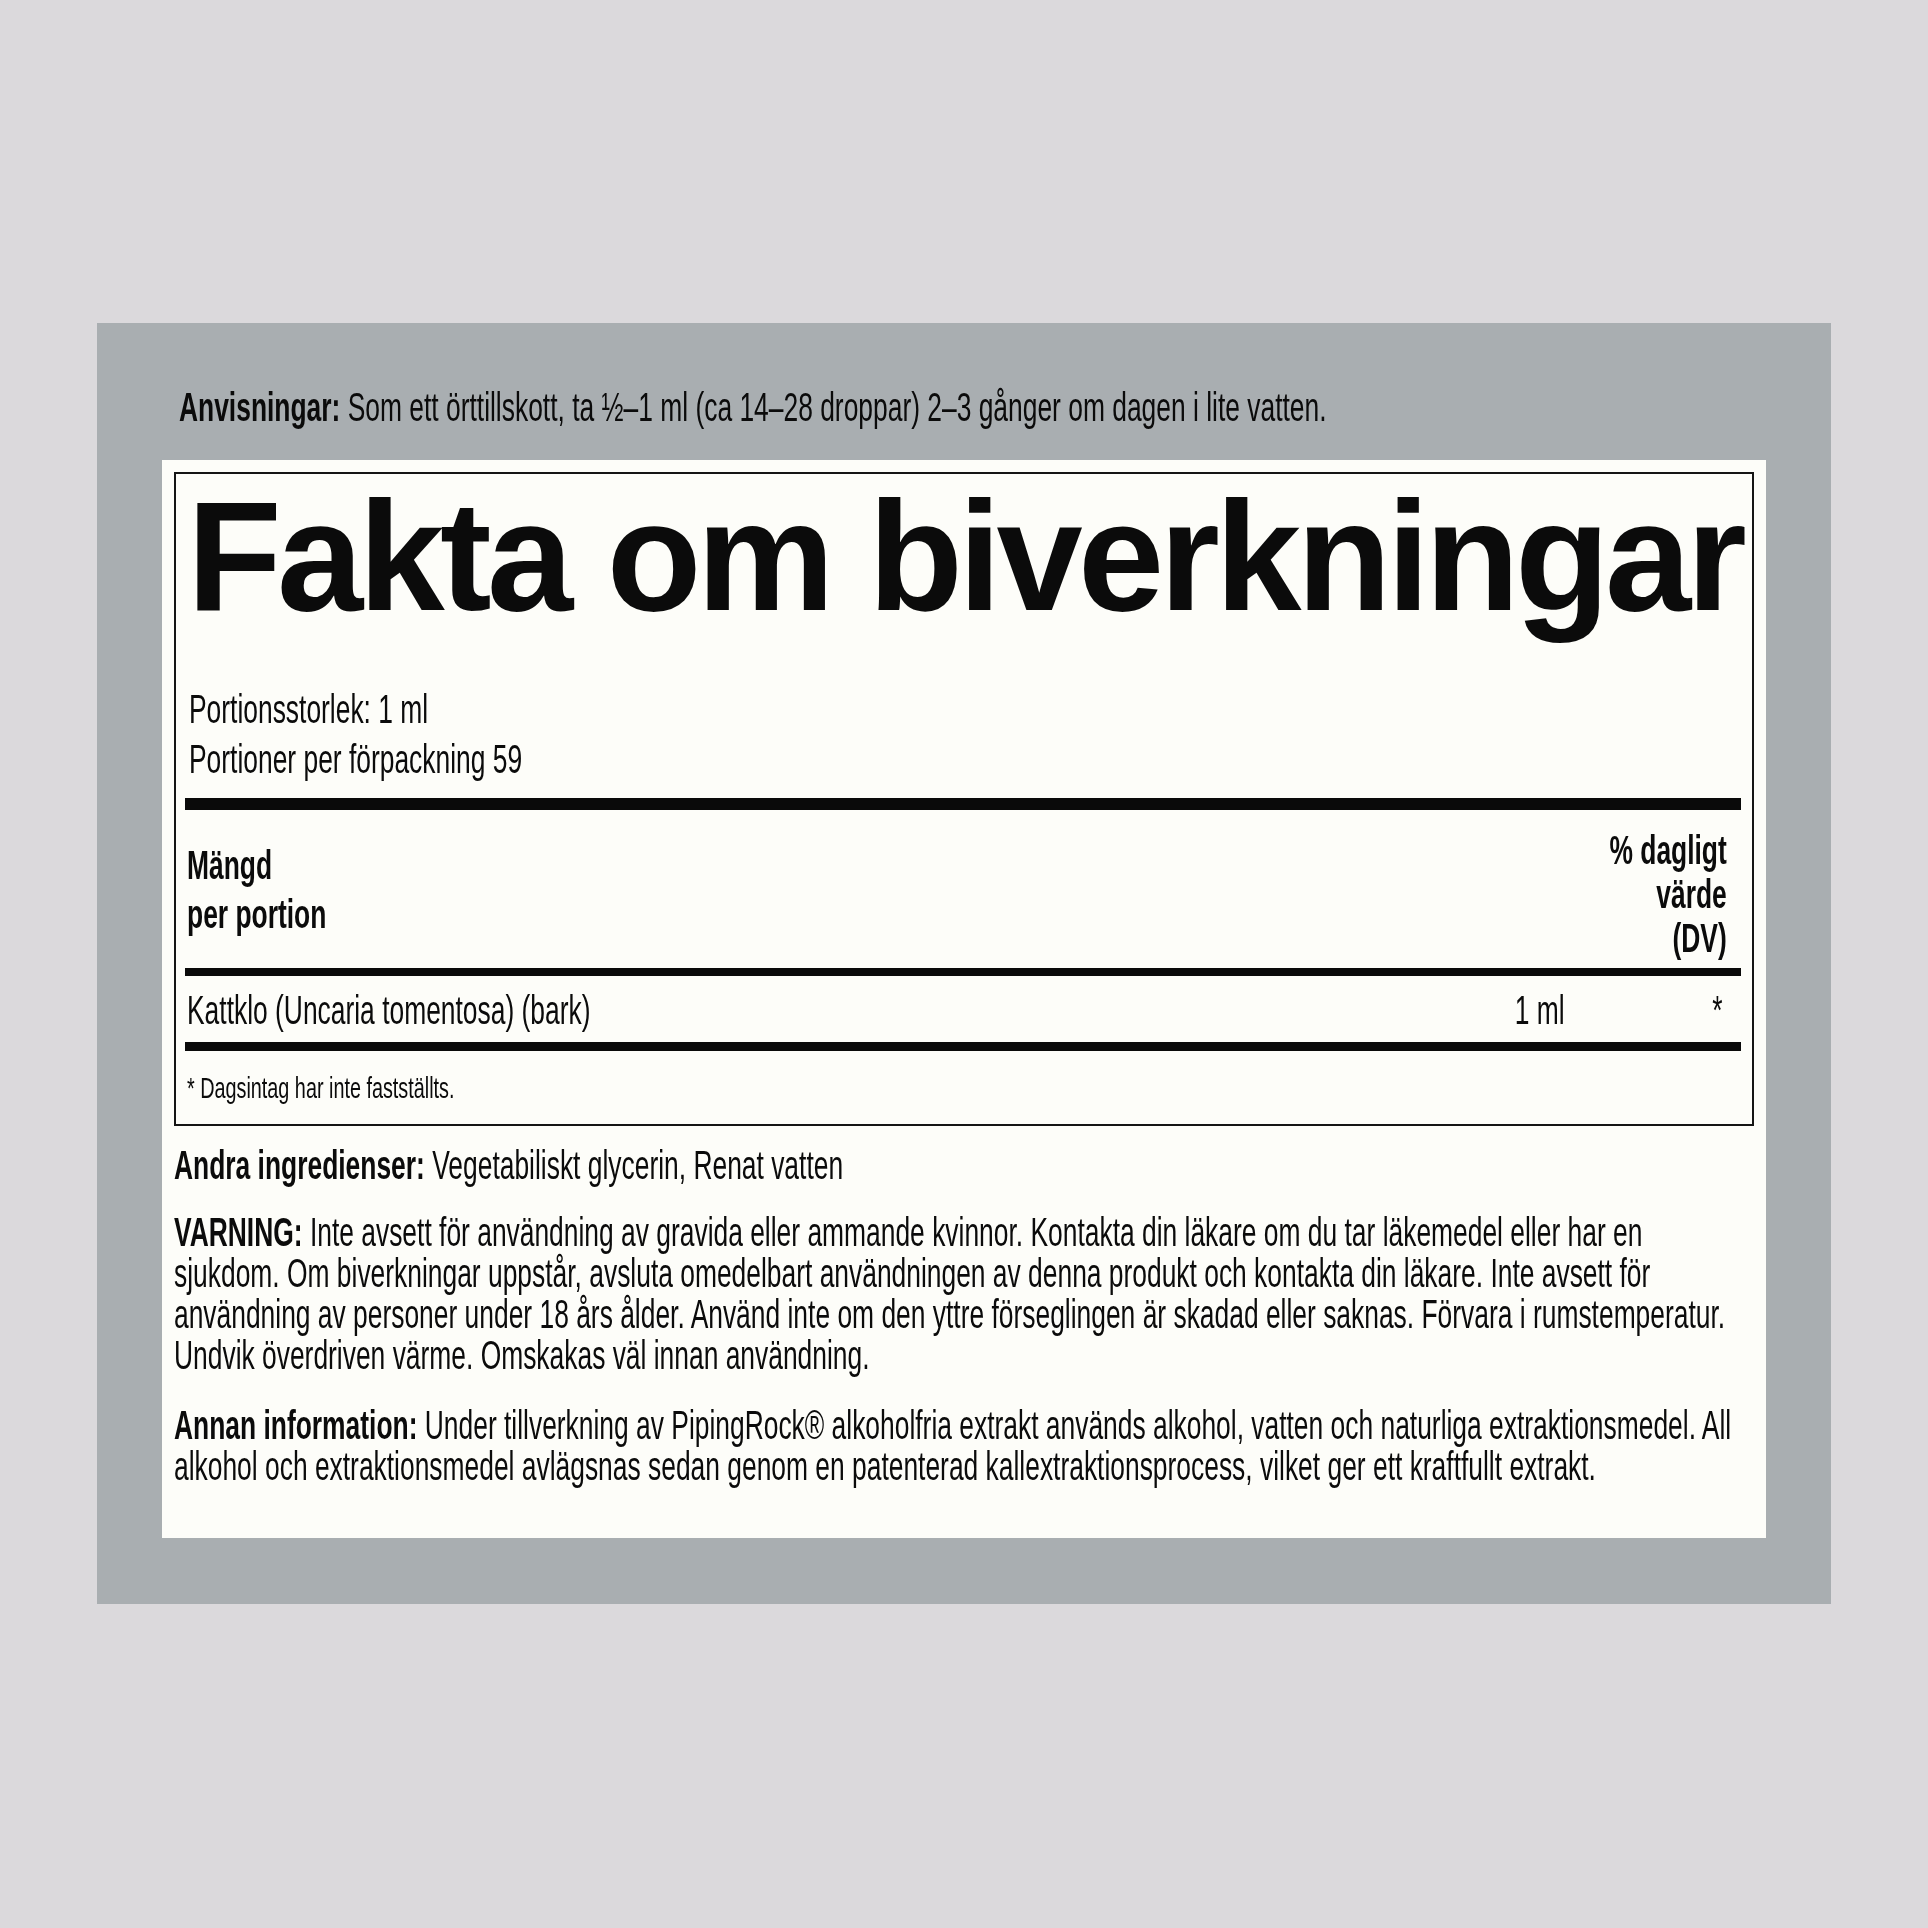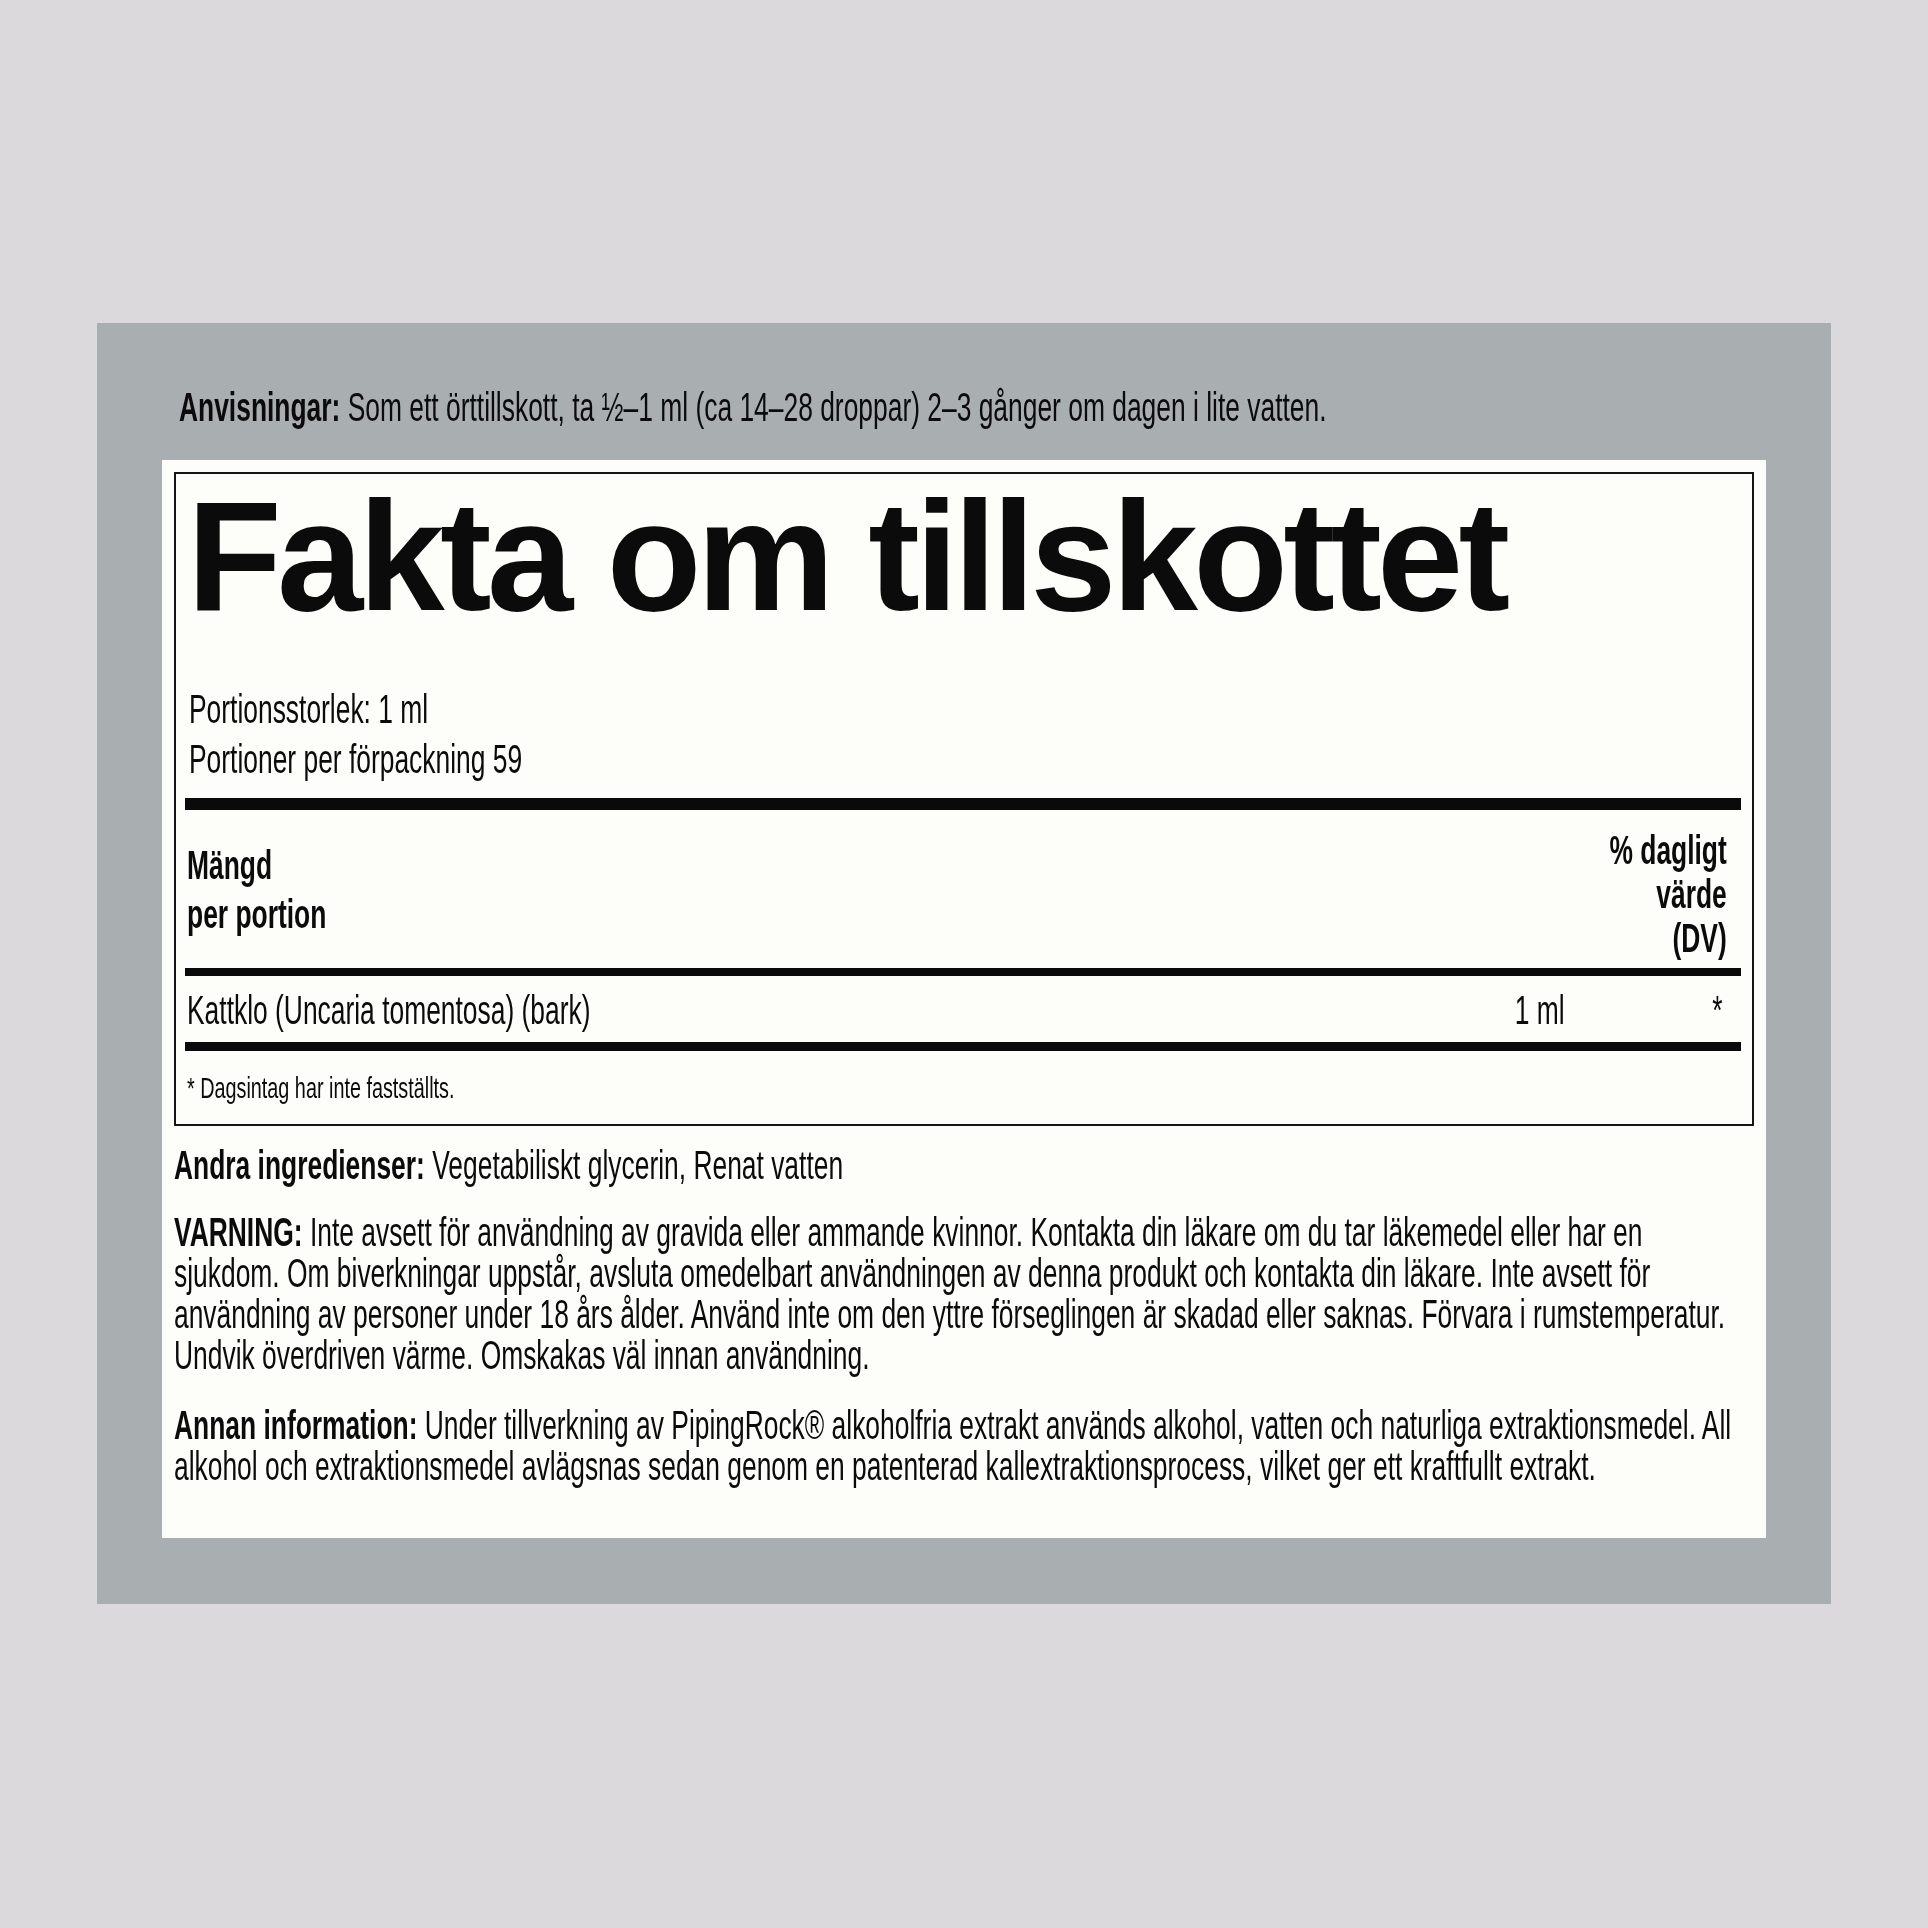--- a/index.html
+++ b/index.html
@@ -43,21 +43,21 @@
 <div class="abs panel"></div>
 
 <div class="abs cond nowrap" style="left:179px;top:387px;width:3013px;">
   <span class="b">Anvisningar:</span><span> Som ett örttillskott, ta ½–1 ml (ca 14–28 droppar) 2–3 gånger om dagen i lite vatten.</span>
 </div>
 
 <div class="abs sheet"></div>
 
 <div class="abs facts-box"></div>
 
-<div class="abs title" style="left:187px;top:479px;">Fakta om tillskottet</div>
+<div class="abs title" style="left:187px;top:479px;">Fakta om biverkningar</div>
 
 <div class="abs cond nowrap" style="left:189px;top:689px;width:2354px;">Portionsstorlek: 1 ml</div>
 <div class="abs cond nowrap" style="left:189px;top:739px;width:2354px;">Portioner per förpackning 59</div>
 
 <div class="abs rule" style="left:185px;top:798px;width:1556px;height:12.2px;"></div>
 
 <div class="abs cond hdr b" style="left:187px;top:841px;width:847px;">
   <div>Mängd</div>
   <div>per portion</div>
 </div>

